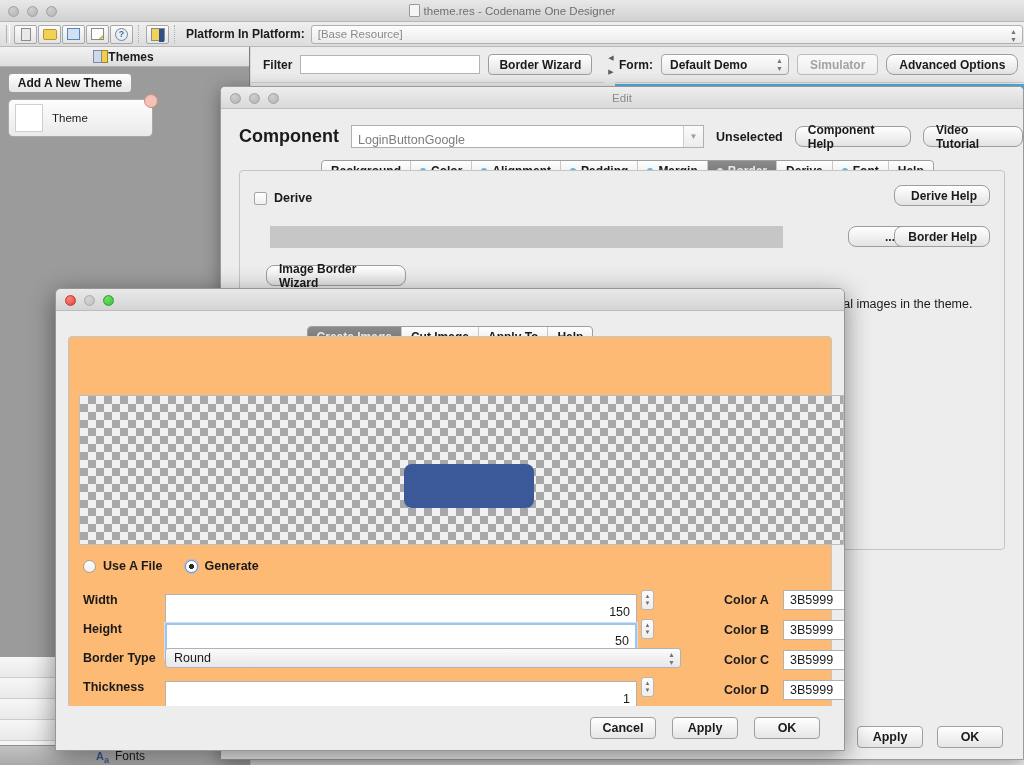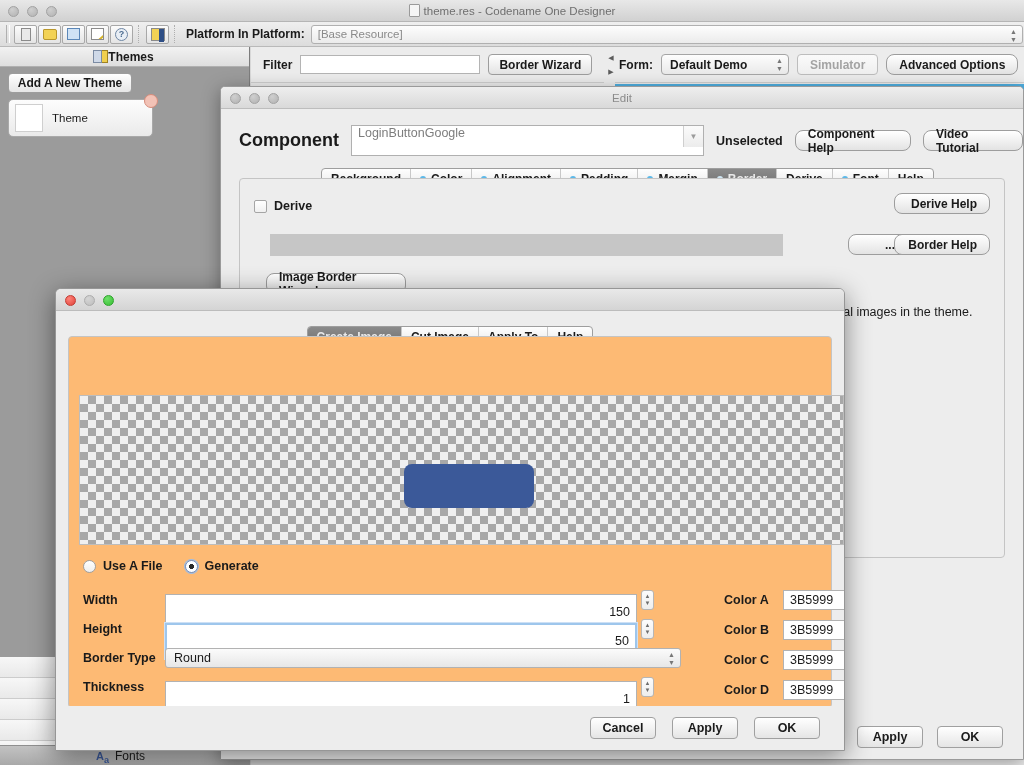--- a/index.html
+++ b/index.html
@@ -173,22 +173,22 @@
   .edit-titlebar {
     height: 22px; background: linear-gradient(#eeeeee, #d9d9d9);
     border-bottom: 1px solid #bdbdbd;
     display: flex; align-items: center; justify-content: center; position: relative;
   }
   .edit-title-text { font-size: 11.5px; color: #8b8b8b; }
   .edit-lights { position: absolute; left: 9px; top: 6px; display: flex; gap: 8px; }
   .component-row { display: flex; align-items: center; padding: 16px 0 0 18px; gap: 12px; }
   .component-label { font-size: 18px; font-weight: bold; }
   .component-field {
-    width: 375px; height: 31px; border: 1px solid #b0b0b0; background: #fff;
-    display: flex; align-items: flex-start; padding: 0 6px; color: #7d7d7d; font-size: 12.5px;
+    width: 375px; height: 23px; border: 1px solid #b0b0b0; background: #fff;
+    display: flex; align-items: flex-end; padding: 0 6px; color: #7d7d7d; font-size: 12.5px;
     position: relative;
   }
   .component-drop {
     position: absolute; right: 0; top: 0; width: 20px; height: 21px;
     background: linear-gradient(#fbfbfb, #ececec); border-left: 1px solid #cfcfcf;
     display:flex; align-items:center; justify-content:center; color:#9b9b9b; font-size:8px;
   }
   .unselected-label { font-size: 12.5px; font-weight: bold; }
 
   .tabs-row { display: flex; align-items: flex-end; padding-left: 100px; margin-top: 12px; }

